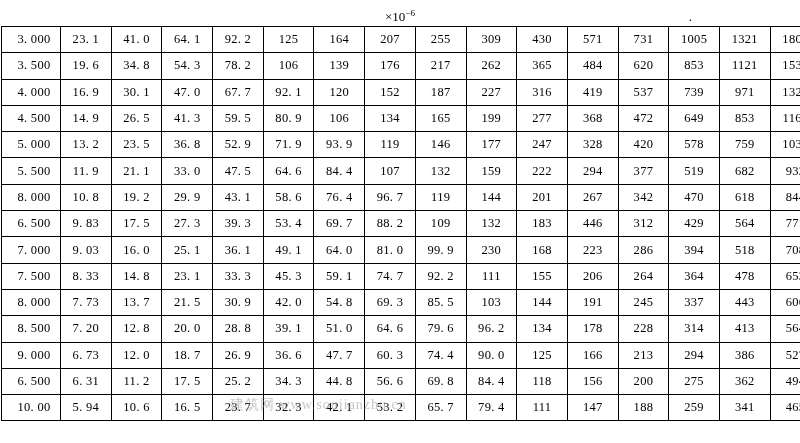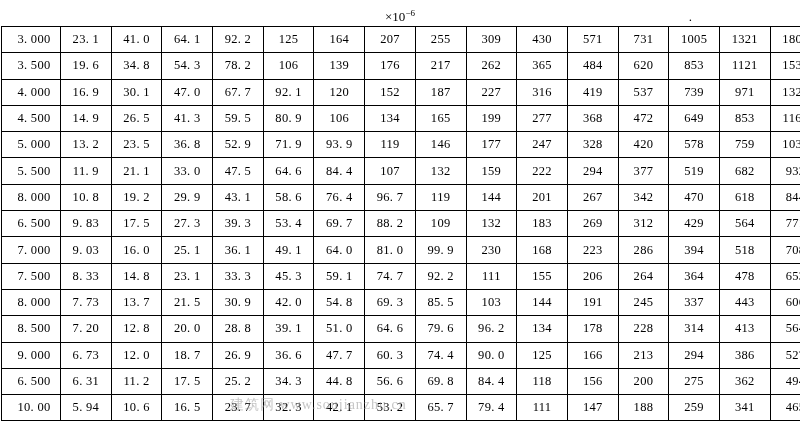--- a/index.html
+++ b/index.html
@@ -224,21 +224,21 @@
           <td class="c">9. 83</td>
           <td class="c">17. 5</td>
           <td class="c">27. 3</td>
           <td class="c">39. 3</td>
           <td class="c">53. 4</td>
           <td class="c">69. 7</td>
           <td class="c">88. 2</td>
           <td class="c">109</td>
           <td class="c">132</td>
           <td class="c">183</td>
-          <td class="c">269</td>
+          <td class="c">446</td>
           <td class="c">312</td>
           <td class="c">429</td>
           <td class="c">564</td>
           <td class="c">771</td>
         </tr>
         <tr>
           <td class="firstcol">7. 000</td>
           <td class="c">9. 03</td>
           <td class="c">16. 0</td>
           <td class="c">25. 1</td>

